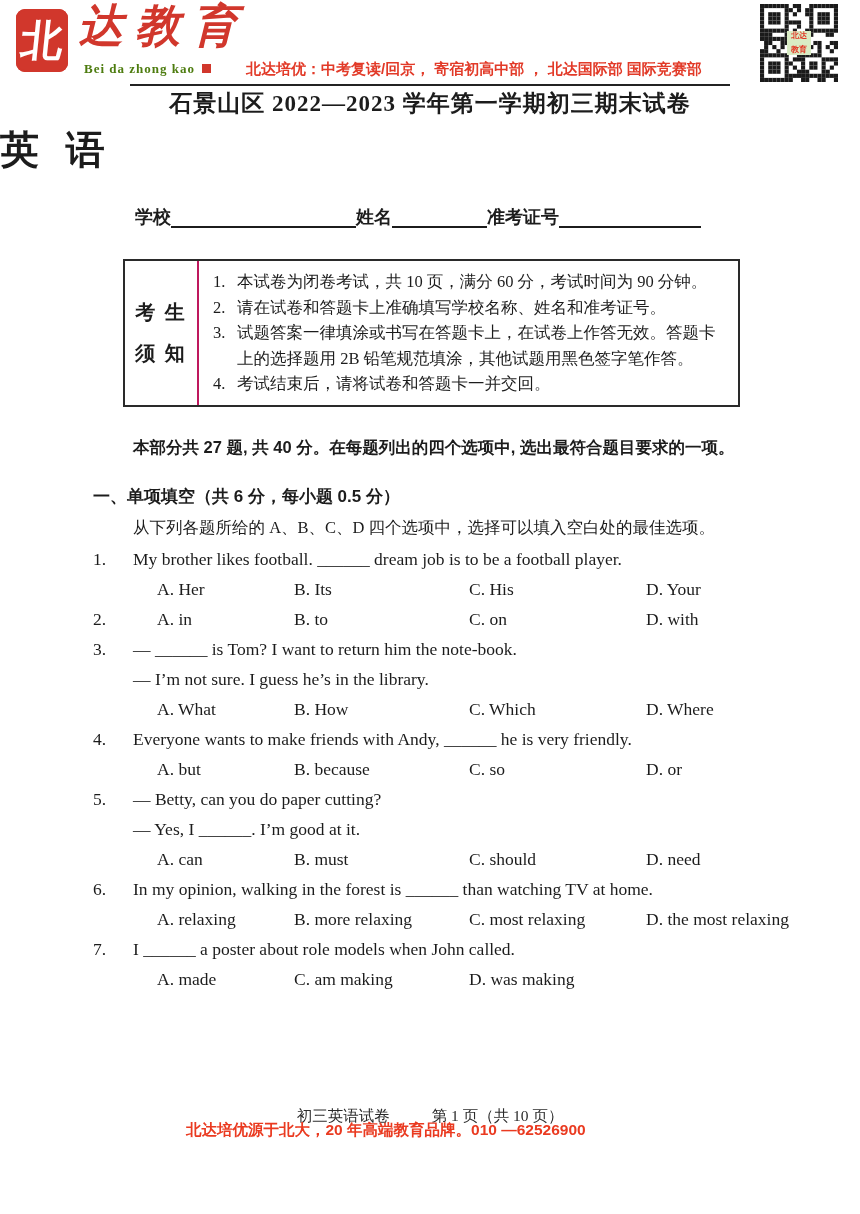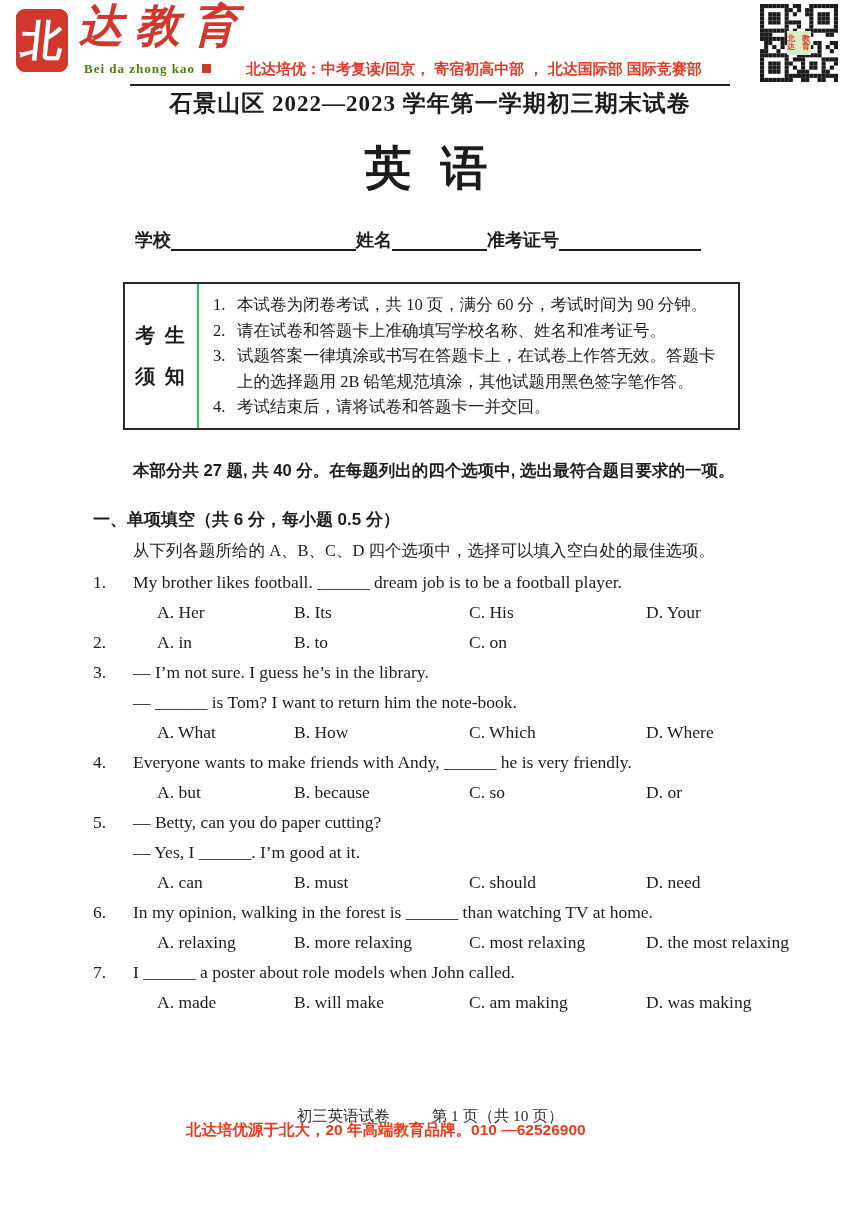--- a/index.html
+++ b/index.html
@@ -33,40 +33,40 @@
   .slogan{
     position:absolute;left:246px;top:60px;font-size:15px;font-weight:bold;
     color:var(--slogan-red,#e23a28);white-space:nowrap;
     font-family:"Liberation Sans","DejaVu Sans",sans-serif;
   }
   .hdr-rule{position:absolute;left:130px;top:84px;width:600px;height:2px;background:#232323;}
   .qr{position:absolute;left:760px;top:4px;width:78px;height:78px;}
   .qr svg{display:block;width:78px;height:78px;}
   .qr-badge{
     position:absolute;left:27px;top:27px;width:24px;height:24px;background:#d9ecc4;
-    display:flex;flex-direction:row;align-items:center;justify-content:center;line-height:1;gap:6px;
+    display:flex;flex-direction:column;align-items:center;justify-content:center;line-height:1;gap:6px;
   }
   .qr-badge span{font-size:8px;font-weight:bold;color:var(--slogan-red,#e23a28);
     font-family:"Liberation Sans",sans-serif;}
   
   .title1{margin:0;padding-top:88px;text-align:center;font-size:23px;font-weight:bold;letter-spacing:1px;}
   .title2{
-    margin:18px 0 0;text-align:center;font-size:47px;font-weight:bold;letter-spacing:8px;
+    margin:4px 0 0;text-align:left;font-size:39px;font-weight:bold;letter-spacing:8px;
     font-family:"Liberation Sans","DejaVu Sans",sans-serif;
   }
   .fill-line{
     margin:28px 0 0 135px;display:flex;align-items:flex-start;
     font-weight:bold;font-size:18px;white-space:nowrap;
   }
   .blank{border-bottom:2px solid #1c1c1c;height:1.15em;display:inline-block;}
   .b1{width:185px;}.b2{width:95px;}.b3{width:142px;}
   
   .notice{margin:30px 0 0 123px;width:613px;border:2px solid #2a2a2a;display:flex;}
   .notice-label{
-    width:72px;border-right:2px solid #22c55e;flex:none;
+    width:72px;border-right:2px solid #be185d;flex:none;
     display:flex;flex-direction:column;justify-content:center;align-items:center;gap:14px;
     font-size:20px;font-weight:bold;font-family:"Liberation Sans","DejaVu Sans",sans-serif;
     letter-spacing:2px;white-space:nowrap;
   }
   .notice-items{margin:0;padding:8px 10px 8px 4px;list-style:none;}
   .notice-items li{display:flex;font-size:16.5px;line-height:25.5px;}
   .notice-items li .num{width:34px;flex:none;padding-left:10px;box-sizing:border-box;}
   .notice-items li .txt{flex:1;}
   
   .part-head{
@@ -373,28 +373,29 @@
             </div>
           </div>
         </div>
         <div class="q">
           <div class="q-no">2.</div>
           <div class="q-body">
             <div class="q-opts">
               <div class="q-opt">A. in</div>
               <div class="q-opt">B. to</div>
               <div class="q-opt">C. on</div>
+              <div class="q-opt">D. with</div>
             </div>
           </div>
         </div>
         <div class="q">
           <div class="q-no">3.</div>
           <div class="q-body">
+            <div class="q-stem">— ______ is Tom? I want to return him the note-book.</div>
             <div class="q-stem">— I’m not sure. I guess he’s in the library.</div>
-            <div class="q-stem">— ______ is Tom? I want to return him the note-book.</div>
             <div class="q-opts">
               <div class="q-opt">A. What</div>
               <div class="q-opt">B. How</div>
               <div class="q-opt">C. Which</div>
               <div class="q-opt">D. Where</div>
             </div>
           </div>
         </div>
         <div class="q">
           <div class="q-no">4.</div>
@@ -432,21 +433,20 @@
               <div class="q-opt">D. the most relaxing</div>
             </div>
           </div>
         </div>
         <div class="q">
           <div class="q-no">7.</div>
           <div class="q-body">
             <div class="q-stem">I ______ a poster about role models when John called.</div>
             <div class="q-opts">
               <div class="q-opt">A. made</div>
-              <div class="q-opt">B. will make</div>
               <div class="q-opt">C. am making</div>
               <div class="q-opt">D. was making</div>
             </div>
           </div>
         </div>
       </div>
   </main>
 
   <footer>
     <div class="foot-page">

